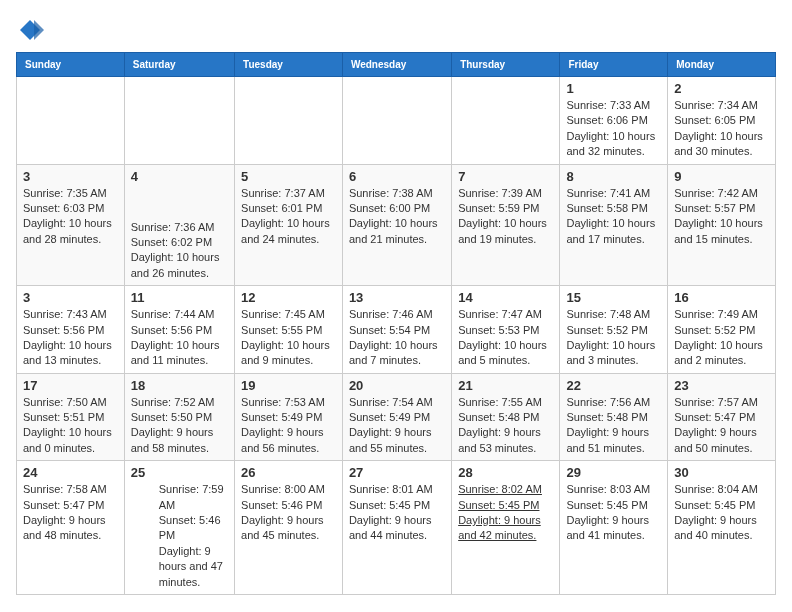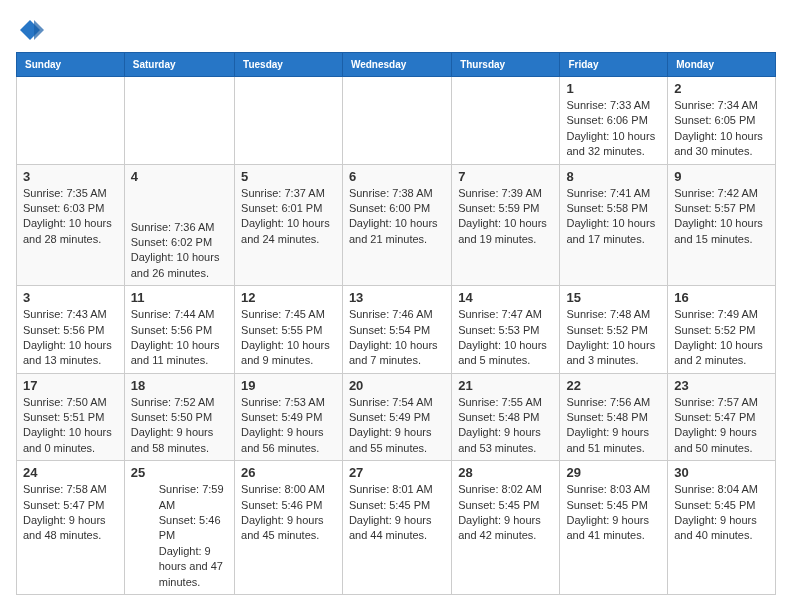--- a/index.html
+++ b/index.html
@@ -293,21 +293,21 @@
 Daylight: 9 hours and 45 minutes.</div>
         </td>
         <td>
           <div class="day-number">27</div>
           <div class="day-info" style="white-space: pre-line;">Sunrise: 8:01 AM
 Sunset: 5:45 PM
 Daylight: 9 hours and 44 minutes.</div>
         </td>
         <td>
           <div class="day-number">28</div>
-          <div class="day-info" style="white-space: pre-line;">Sunrise: 8:02 AM
+          <div class="day-info" style="white-space: pre-line; text-decoration: underline;">Sunrise: 8:02 AM
 Sunset: 5:45 PM
 Daylight: 9 hours and 42 minutes.</div>
         </td>
         <td>
           <div class="day-number">29</div>
           <div class="day-info" style="white-space: pre-line;">Sunrise: 8:03 AM
 Sunset: 5:45 PM
 Daylight: 9 hours and 41 minutes.</div>
         </td>
         <td>

